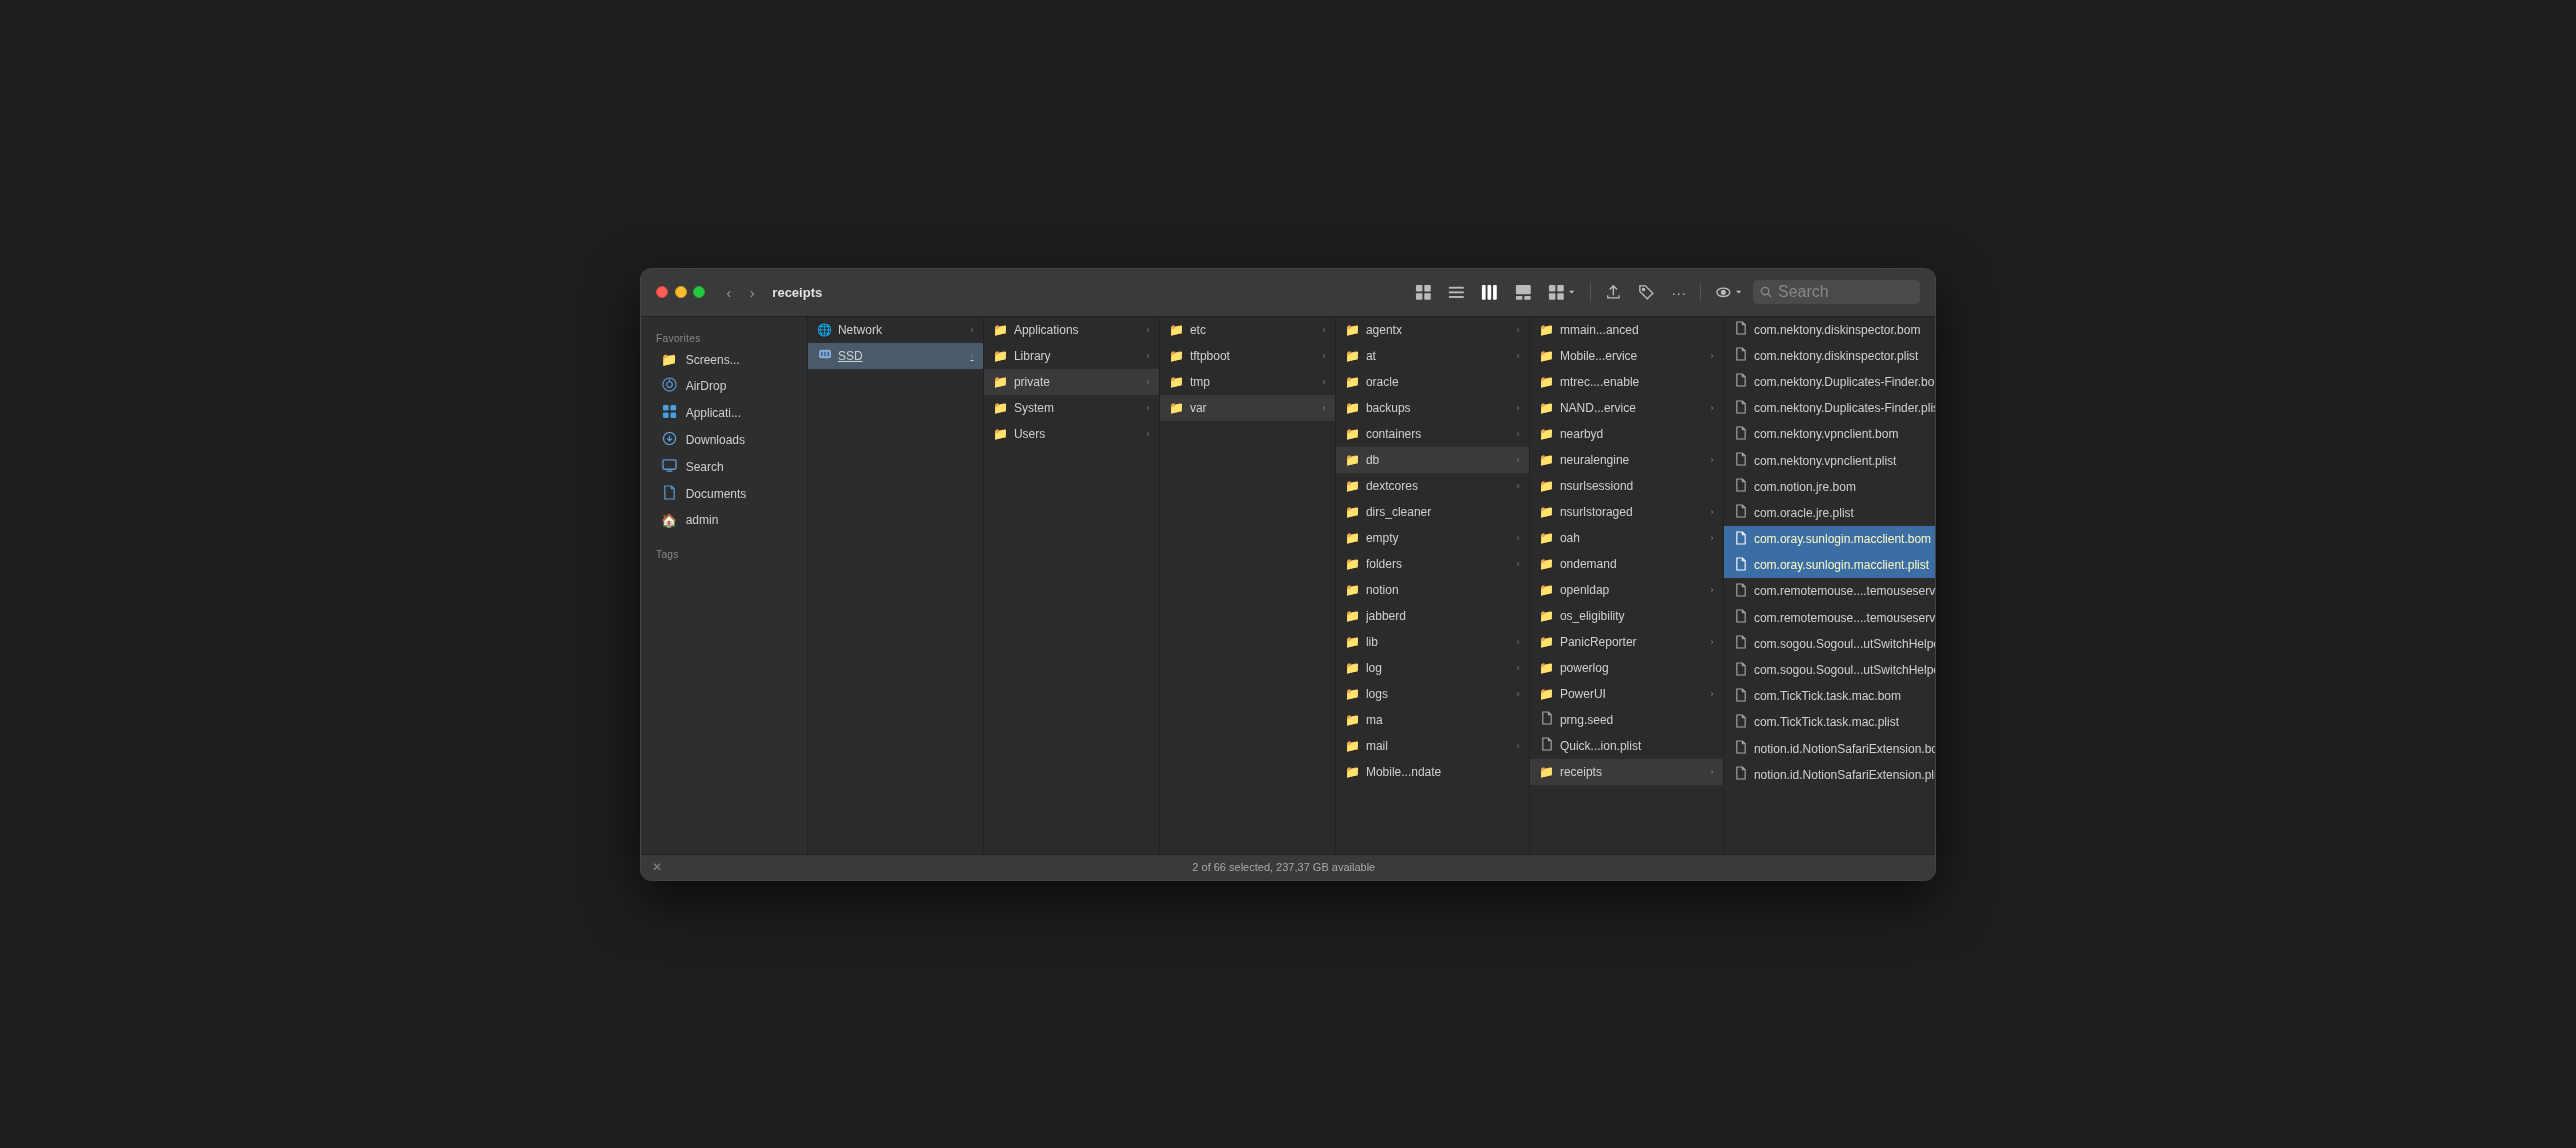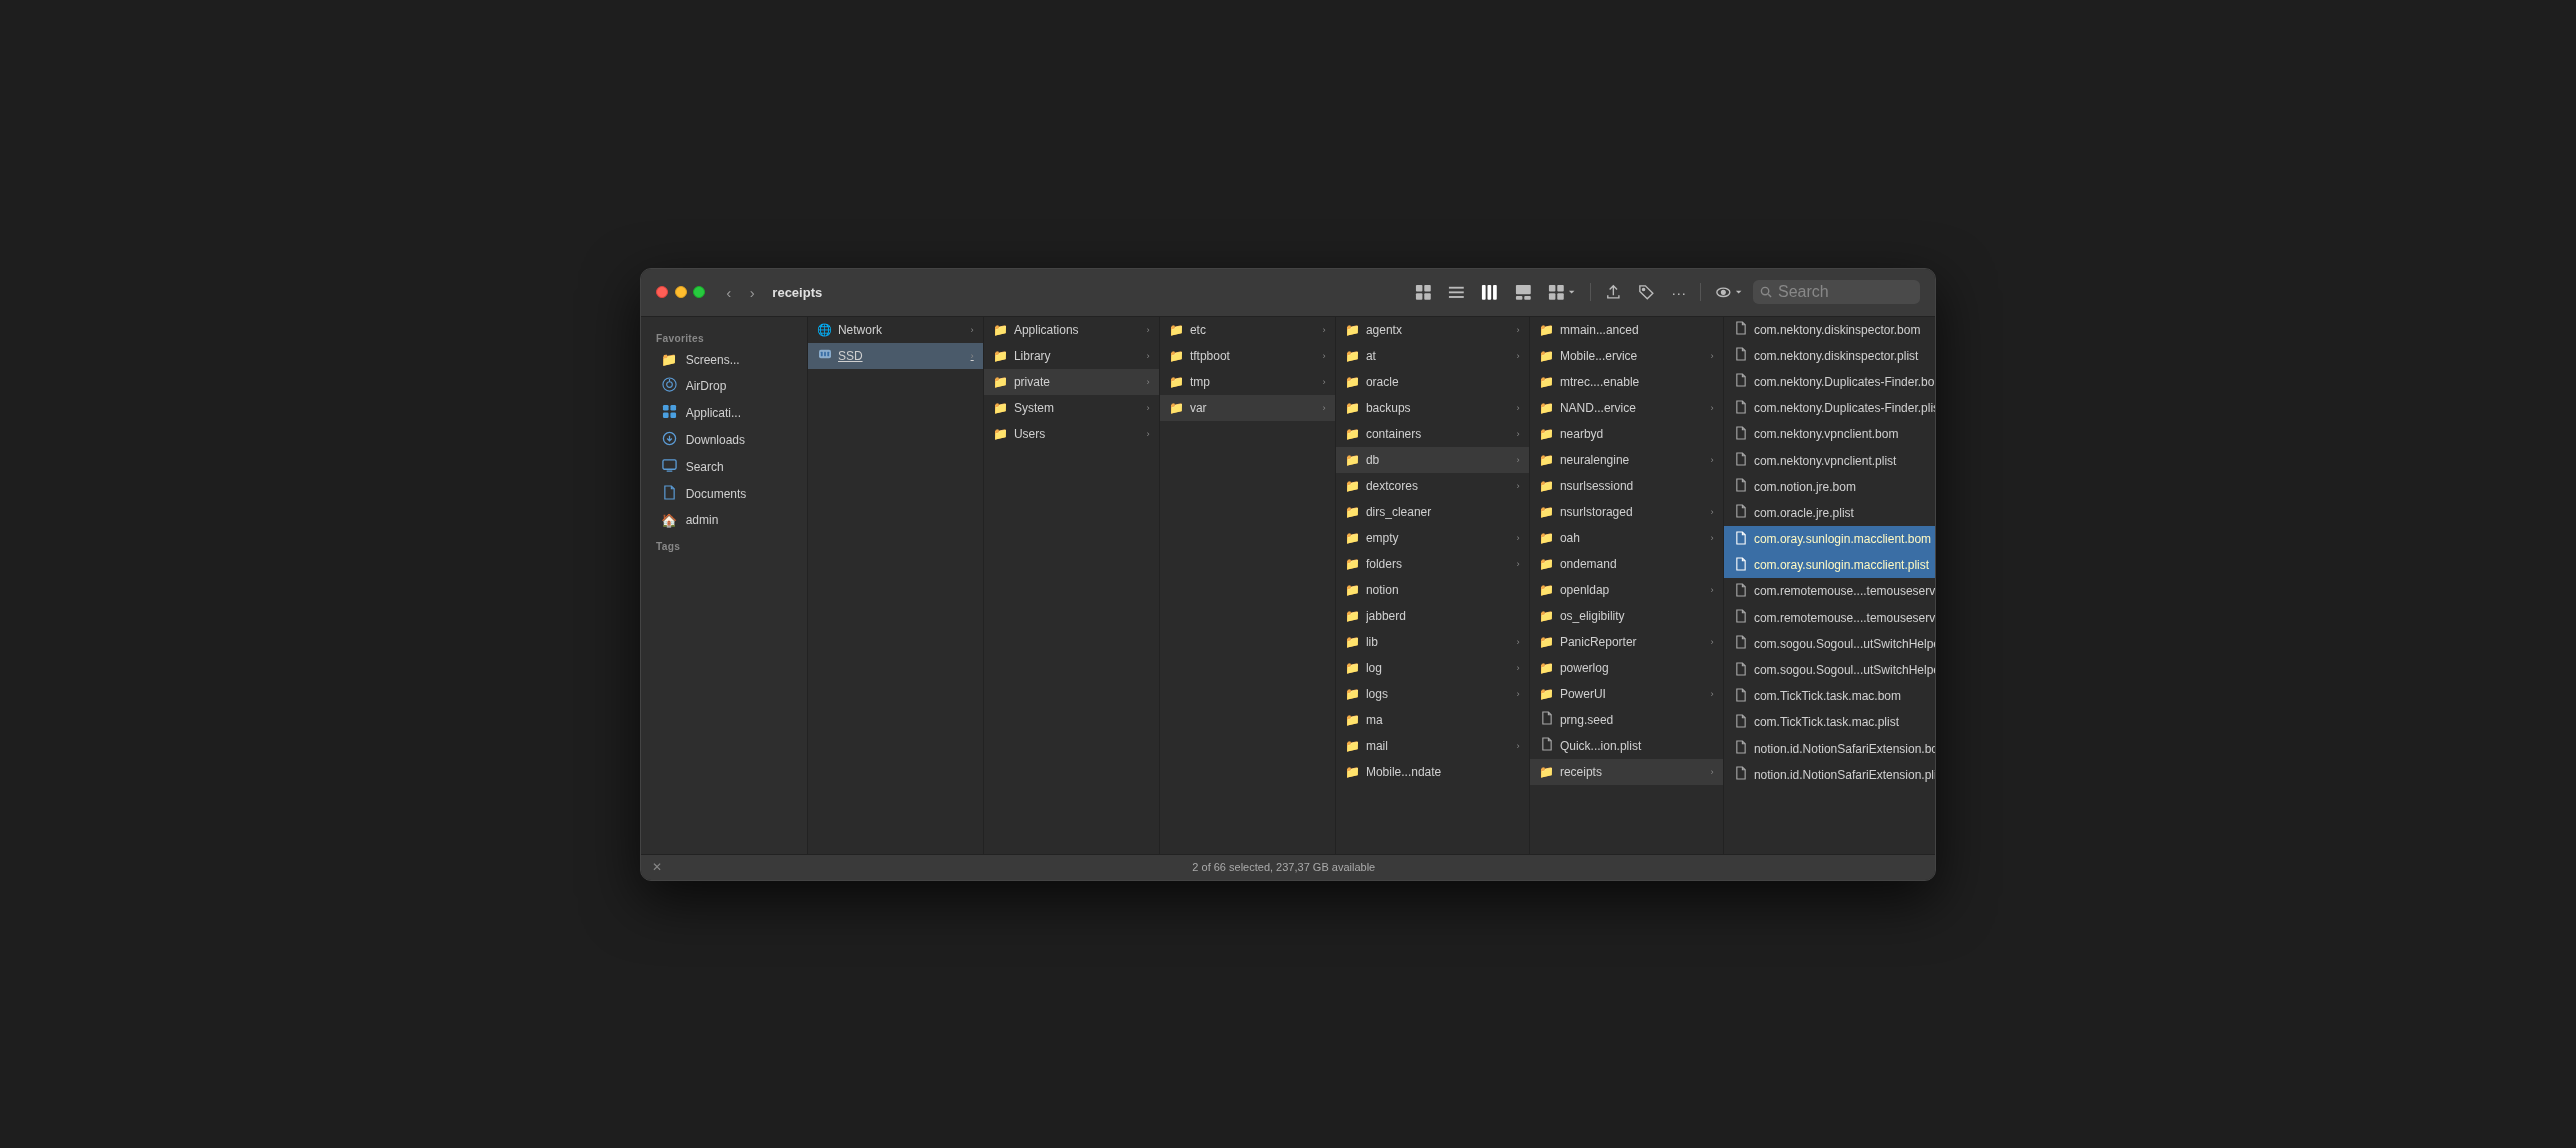--- a/index.html
+++ b/index.html
@@ -111,21 +111,21 @@
       width: 167px;
       background: #2e2e2e;
       border-right: 0.9px solid #222;
       padding: 11px 0;
       flex-shrink: 0;
       overflow-y: auto;
     }
     .sidebar-section-title {
       color: #888;
       font-size: 10.2px;
-      font-weight: 700;
+      font-weight: 400;
       padding: 5.6px 15px 3.7px;
       text-transform: none;
       letter-spacing: 0.3px;
     }
     .sidebar-item {
       display: flex;
       align-items: center;
       gap: 7.4px;
       padding: 4.6px 15px;
       cursor: pointer;
@@ -355,21 +355,21 @@
               <path d="M2 1h7l3 3v11H2z"></path>
               <path d="M9 1v3h3" stroke-width="1.2"></path>
             </svg>
         </span>
         <span>Documents</span>
       </div>
       <div class="sidebar-item">
         <span class="sidebar-icon">🏠</span>
         <span>admin</span>
       </div>
-      <div class="sidebar-section-title" style="margin-top:3px">Tags</div>
+      <div class="sidebar-section-title" style="margin-top:11px">Tags</div>
     </div>
 
     <div class="file-area">
 
       <div class="file-column">
         <div class="file-item">
           <span class="file-icon network-icon">🌐</span>
           <span class="file-name">Network</span>
           <span class="file-arrow">›</span>
         </div>

